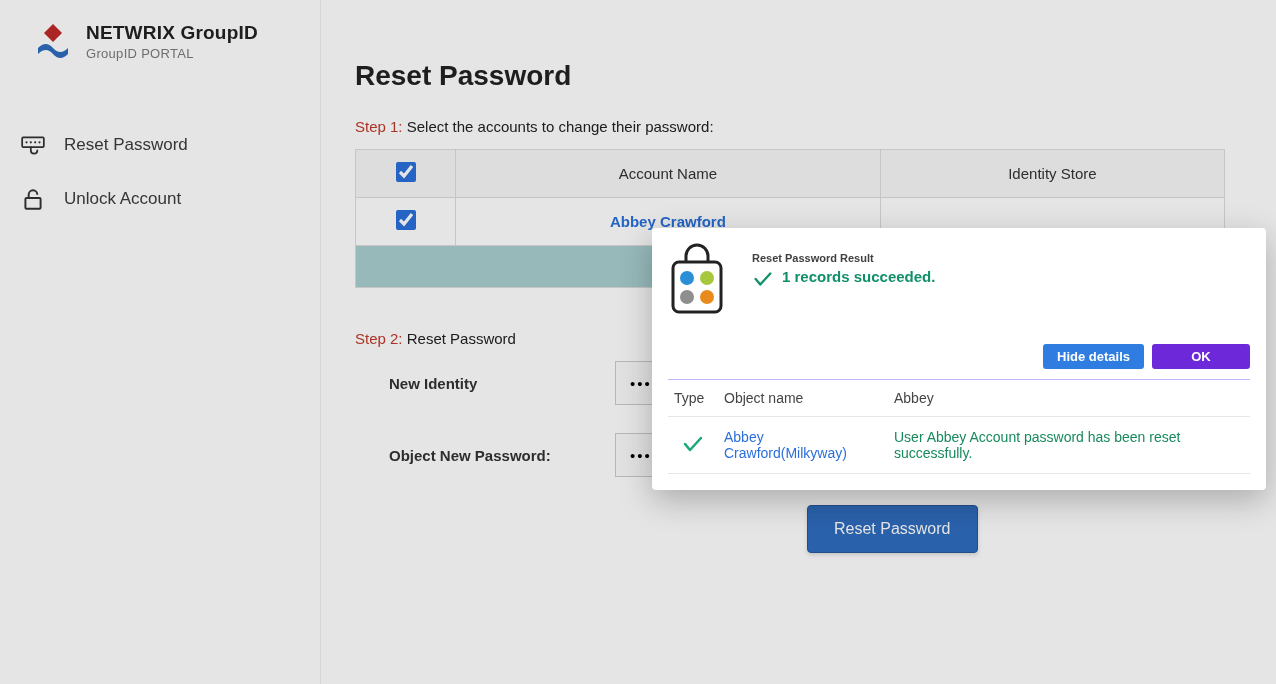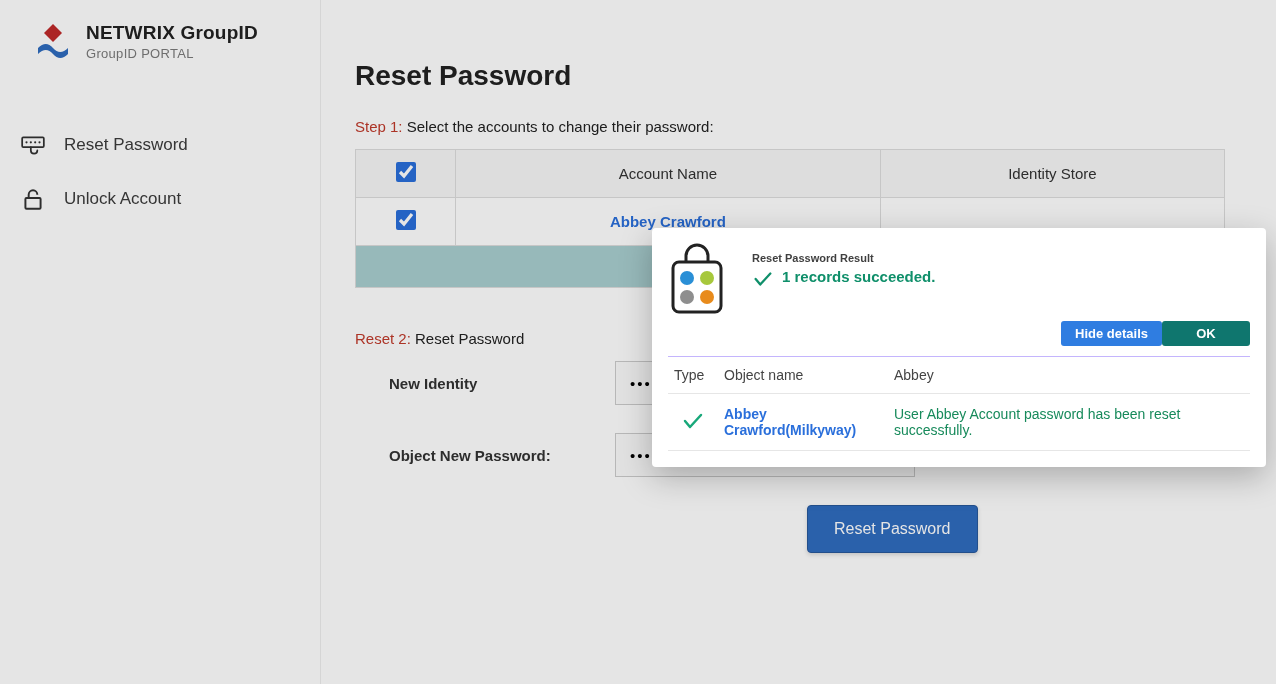--- a/index.html
+++ b/index.html
@@ -33,29 +33,29 @@
   .submit-row { padding-left: 452px; margin-top: 8px; }
   .btn-primary { background: #2f6cbf; color: #fff; border: 1px solid #28589b; font-size: 16px; padding: 14px 26px; border-radius: 4px; cursor: pointer; box-shadow: 0 2px 4px rgba(0,0,0,.15); }
   .overlay { position: absolute; inset: 0; background: rgba(0,0,0,0.10); width: 1276px; height: 684px; }
   .modal { position: absolute; left: 652px; top: 228px; width: 614px; background: #fff; border-radius: 4px; box-shadow: 0 10px 32px rgba(0,0,0,.25); padding: 14px 16px 16px 16px; }
   .modal-head { display: flex; align-items: flex-start; gap: 26px; }
   .lock-badge { width: 58px; height: 74px; }
   .modal-titles { padding-top: 10px; }
   .modal-title { font-weight: 700; color: #404040; font-size: 11px; margin-bottom: 4px; }
   .modal-sub { display: flex; align-items: flex-start; gap: 8px; color: #0f8f6a; font-weight: 700; font-size: 15px; }
   .modal-sub svg { width: 22px; height: 22px; color: #0f8f6a; }
-  .modal-actions { margin: 5px 0 10px 0; display: flex; justify-content: flex-end; }
+  .modal-actions { margin: 28px 0 10px 0; display: flex; justify-content: flex-end; gap: 8px; }
   .btn-sm { font-size: 13px; font-weight: 600; color: #fff; border: none; border-radius: 3px; padding: 5px 14px; cursor: pointer; }
   .btn-hide { background: #2f7de1; }
-  .btn-ok { background: #0f766e; width: 88px; }
+  .btn-ok { background: #6d28d9; width: 98px; }
   .details-table { width: 100%; border-collapse: collapse; margin-top: 4px; }
   .details-table th { text-align: left; font-weight: 500; color: #444; font-size: 14px; padding: 10px 6px; border-bottom: 1px solid #e6e6e6; border-top: 1px solid #c4b5fd; }
   .details-table td { text-align: left; font-size: 14px; padding: 12px 6px; border-bottom: 1px solid #e6e6e6; vertical-align: middle; }
   .details-table td.type-cell { width: 50px; text-align: center; }
-  .details-table td.obj { color: #2a6fdb; font-weight: 700; width: 170px; }
+  .details-table td.obj { color: #2a6fdb; font-weight: 400; width: 170px; }
   .details-table td.status { color: #178a5b; }
   .check-lg { width: 24px; height: 24px; color: #18a87a; }
 </style>
 </head>
 <body>
 
 <div class="app">
   <aside class="sidebar">
     <div class="brand">
       <svg width="42" height="42" viewBox="0 0 42 42">
@@ -113,21 +113,21 @@
           <td></td>
         </tr>
         <tr class="policy-row">
           <td colspan="3">Password Policy</td>
         </tr>
       </tbody>
     </table>
 
     <div class="step2">
       <div class="step-label">
-        <span class="step-prefix">Reset 2: </span><span class="step-text">Reset Password</span>
+        <span class="step-prefix">Step 2: </span><span class="step-text">Reset Password</span>
       </div>
 
       <div class="form-row">
         <label>New Identity</label>
         <input type="password" value="••••••••••" style="">
       </div>
       <div class="form-row">
         <label>Object New Password:</label>
         <input type="password" value="••••••••••" style="">
       </div>

